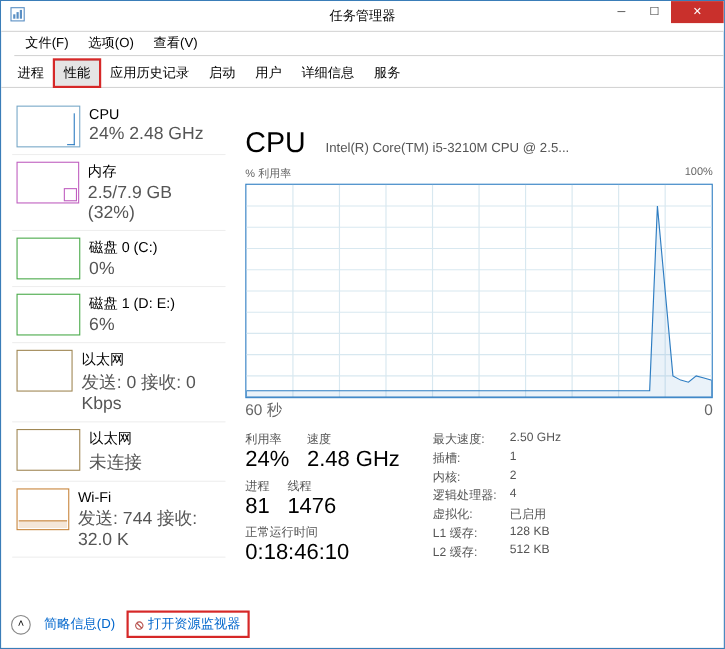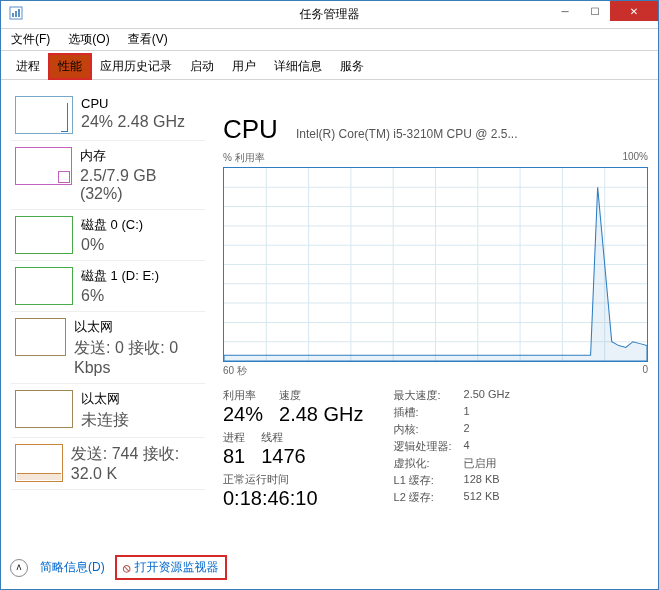--- a/index.html
+++ b/index.html
@@ -4,25 +4,25 @@
 <style>
 * { margin: 0; padding: 0; box-sizing: border-box; font-family: "Microsoft YaHei", "SimSun", sans-serif; }
 body { width: 659px; height: 590px; background: #fff; font-size: 12px; color: #000; overflow: hidden; border: 1px solid #3a7db8; }
 .titlebar { height: 28px; background: #fff; display: flex; align-items: center; justify-content: center; position: relative; border-bottom: 1px solid #d4d4d4; }
 .titlebar .icon { position: absolute; left: 8px; }
 .titlebar .title { font-size: 12px; }
 .titlebar .controls { position: absolute; right: 0; top: 0; display: flex; }
 .titlebar .ctrl { width: 30px; height: 20px; display: flex; align-items: center; justify-content: center; font-family: sans-serif; font-size: 10px; cursor: pointer; }
 .titlebar .ctrl.close { background: #c9302c; color: #fff; width: 48px; }
 .titlebar .ctrl.min, .titlebar .ctrl.max { background: #fff; color: #333; }
-.menubar { height: 22px; display: flex; align-items: center; padding: 0 6px; gap: 10px; border-bottom: 1px solid #d4d4d4; }
+.menubar { height: 22px; display: flex; align-items: center; padding: 0 6px; gap: 10px; border-bottom: 1px solid #d4d4d4; margin-left: 12px; }
 .menubar .mi { font-size: 12px; padding: 2px 4px; cursor: pointer; }
 .tabbar { display: flex; border-bottom: 1px solid #d4d4d4; padding: 3px 6px 0 6px; }
 .tabbar .tab { padding: 3px 8px; border: 1px solid transparent; cursor: pointer; font-size: 12px; }
-.tabbar .tab.active { border: 1px solid #a0a0a0; border-bottom: 1px solid #fff; background: #c2410c; }
+.tabbar .tab.active { border: 1px solid #a0a0a0; border-bottom: 1px solid #fff; background: #e5e5e5; }
 .tabbar .tab.highlight { outline: 2px solid #d62828; outline-offset: -1px; }
 .content { display: flex; height: 485px; padding: 10px 10px 0 10px; }
 .sidebar { width: 200px; overflow-y: auto; padding-right: 6px; }
 .sitem { display: flex; gap: 8px; padding: 6px 4px; cursor: pointer; border-bottom: 1px solid #eee; }
 .sitem .thumb { width: 58px; height: 38px; border: 1px solid #78a8c8; background: #fff; position: relative; }
 .sitem .thumb.cpu::after { content: ""; position: absolute; right: 4px; bottom: 1px; width: 6px; height: 28px; border-right: 1px solid #2e7dc2; border-bottom: 1px solid #2e7dc2; }
 .sitem .thumb.mem { border-color: #c060c0; }
 .sitem .thumb.mem::after { content: ""; position: absolute; right: 1px; bottom: 1px; width: 10px; height: 10px; border: 1px solid #c060c0; }
 .sitem .thumb.disk { border-color: #4aaa4a; }
 .sitem .thumb.eth { border-color: #a08855; }
@@ -32,21 +32,21 @@
 .sitem .info .sub { font-size: 16px; color: #555; }
 .main { flex: 1; padding-left: 12px; display: flex; flex-direction: column; }
 .main .header { display: flex; align-items: baseline; gap: 18px; margin-bottom: 6px; }
 .main .header .h1 { font-size: 26px; font-weight: normal; }
 .main .header .h2 { font-size: 12px; color: #555; margin-top: 37px; }
 .chart-labels { display: flex; justify-content: space-between; font-size: 10px; color: #666; margin-bottom: 2px; }
 .chart { width: 100%; height: 195px; border: 1px solid #2e7dc2; background: #fff; position: relative; }
 .chart svg { width: 100%; height: 100%; }
 .chart .grid line { stroke: #d8e8f0; stroke-width: 1; }
 .chart .spike { stroke: #2e7dc2; stroke-width: 1; fill: rgba(46,125,194,0.1); }
-.chart-bottom { display: flex; justify-content: space-between; font-size: 10px; color: #666; margin-top: 2px; margin-bottom: 10px; }
+.chart-bottom { display: flex; justify-content: space-between; font-size: 14px; color: #666; margin-top: 2px; margin-bottom: 10px; }
 .stats { display: flex; gap: 30px; }
 .stats .col1 .row { display: flex; gap: 16px; margin-bottom: 2px; }
 .stats .col1 .lbl { font-size: 11px; color: #555; }
 .stats .col1 .big { font-size: 20px; }
 .stats .col1 .mrow { margin-top: 4px; }
 .stats .col2 { font-size: 11px; color: #555; }
 .stats .col2 .srow { display: flex; margin-bottom: 2px; }
 .stats .col2 .slbl { width: 70px; }
 .footer { position: absolute; bottom: 12px; left: 10px; right: 10px; display: flex; align-items: center; gap: 12px; }
 .footer .link { color: #0066cc; cursor: pointer; font-size: 12px; display: flex; align-items: center; gap: 4px; }
@@ -130,20 +130,21 @@
       <div class="sitem">
         <div class="thumb eth"></div>
     <div class="info">
       <div class="name">以太网</div>
       <div class="sub">未连接</div>
     </div>
       </div>
       <div class="sitem">
         <div class="thumb wifi"></div>
     <div class="info">
+      <div class="name">Wi-Fi</div>
       <div class="sub">发送: 744 接收: 32.0 K</div>
     </div>
       </div>
     </div>
 
   <div class="main">
     <div class="header">
       <span class="h1">CPU</span>
       <span class="h2">Intel(R) Core(TM) i5-3210M CPU @ 2.5...</span>
     </div>

